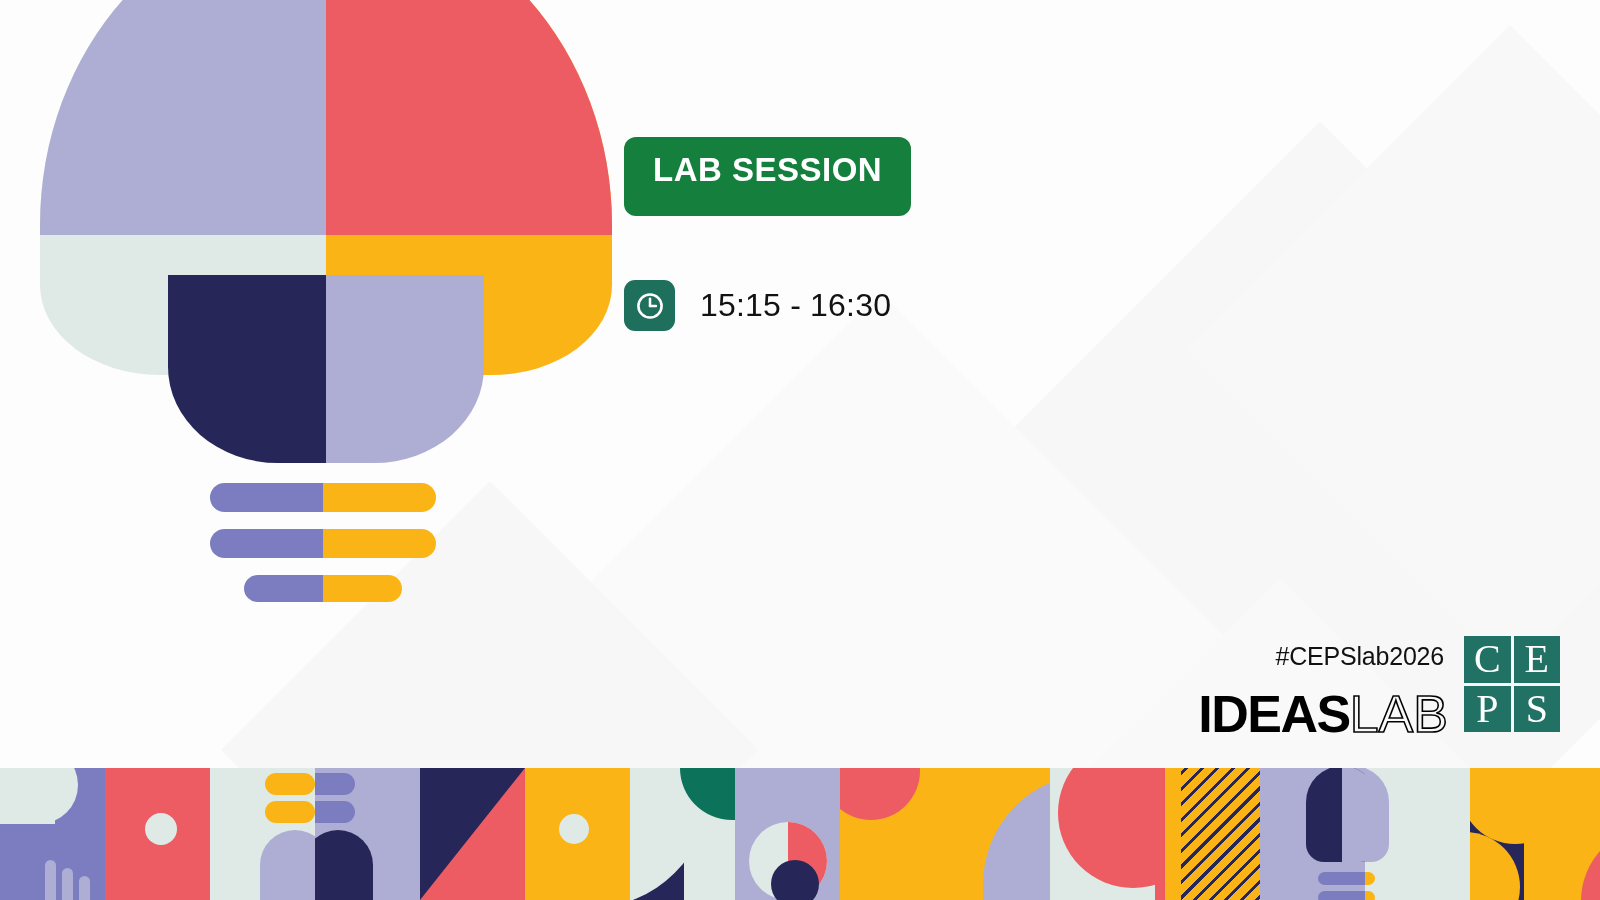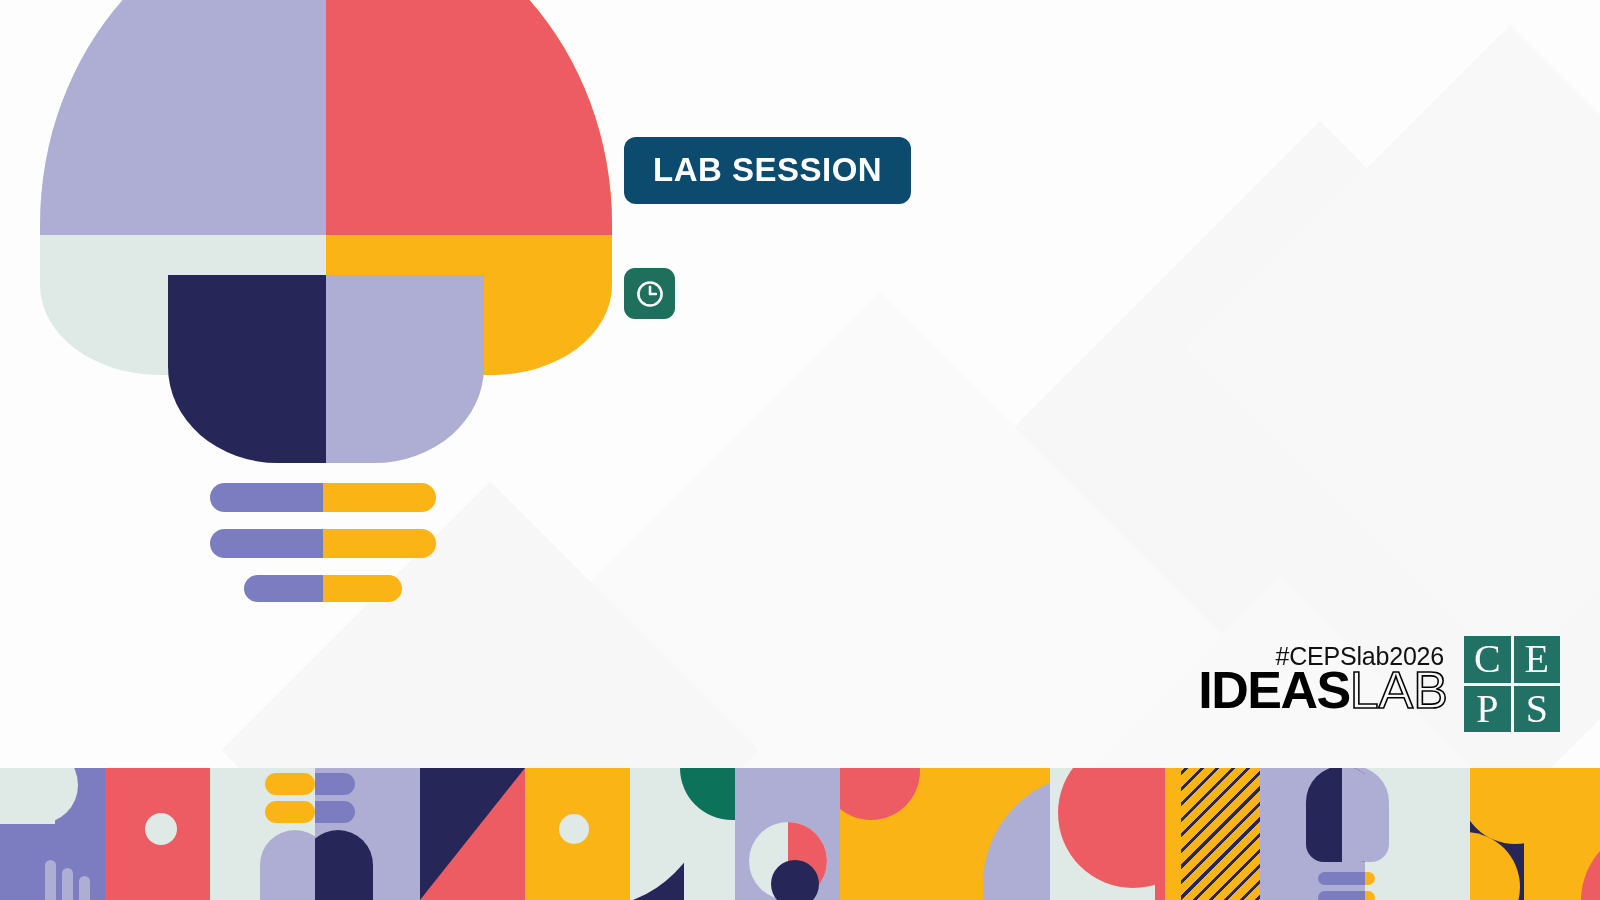--- a/index.html
+++ b/index.html
@@ -72,26 +72,26 @@
   .bar .br { position:absolute; left:50%; top:0; width:50%; height:100%; background:#fbb415; }
   .bar.w1 { width:226px; margin-left:10px; }
   .bar.w2 { width:226px; margin-left:10px; }
   .bar.w3 { width:158px; margin-left:44px; height:27px; margin-bottom:0; }
 
   
   #content { position:absolute; left:624px; top:0; width:860px; height:760px; }
 
   #badge {
     display:inline-block;
-    background:#0c4a6e;
+    background:#15803d;
     color:#ffffff;
     font-size:33px;
     font-weight:bold;
     letter-spacing:0.5px;
-    padding:16px 29px 18px 29px;
+    padding:16px 29px 30px 29px;
     border-radius:12px;
     margin-top:137px;
     line-height:1;
     text-align:right;
   }
 
   #title {
     margin-top:48px;
     font-size:57px;
     font-weight:bold;
@@ -117,21 +117,21 @@
   }
 
   
   #logos { position:absolute; right:40px; top:636px; width:400px; height:104px; }
   #hashtag {
     position:absolute; right:116px; top:6px;
     font-size:25px; color:#111; letter-spacing:-0.2px;
     white-space:nowrap;
   }
   #ideaslab {
-    position:absolute; right:112px; top:28px;
+    position:absolute; right:112px; top:52px;
     white-space:nowrap; line-height:1;
   }
   #ideaslab .ideas {
     font-size:52px; font-weight:bold; letter-spacing:-1.5px; color:#000;
   }
   #ideaslab .lab {
     font-size:52px; font-weight:normal; letter-spacing:0px; color:#000;
     -webkit-text-stroke:1.6px #000; color:transparent;
   }
   #ceps {
@@ -217,20 +217,21 @@
 
 
       <div class="meta-row">
         <div class="meta-ico">
           <svg width="32" height="32" viewBox="0 0 24 24" aria-hidden="true">
             <circle cx="12" cy="12" r="8.7" fill="none" stroke="#ffffff" stroke-width="1.9"></circle>
             <line x1="12" y1="12" x2="12" y2="6.6" stroke="#ffffff" stroke-width="1.9" stroke-linecap="round"></line>
             <line x1="12" y1="12" x2="16.4" y2="12" stroke="#ffffff" stroke-width="1.9" stroke-linecap="round"></line>
           </svg>
         </div>
+        <div class="meta-txt">15:15 - 16:30</div>
       </div>
 
     </div>
   </div>
 
   <div id="logos">
     <div id="hashtag">#CEPSlab2026</div>
     <div id="ideaslab">
       <span class="ideas">IDEAS</span><span class="lab">LAB</span>
     </div>

